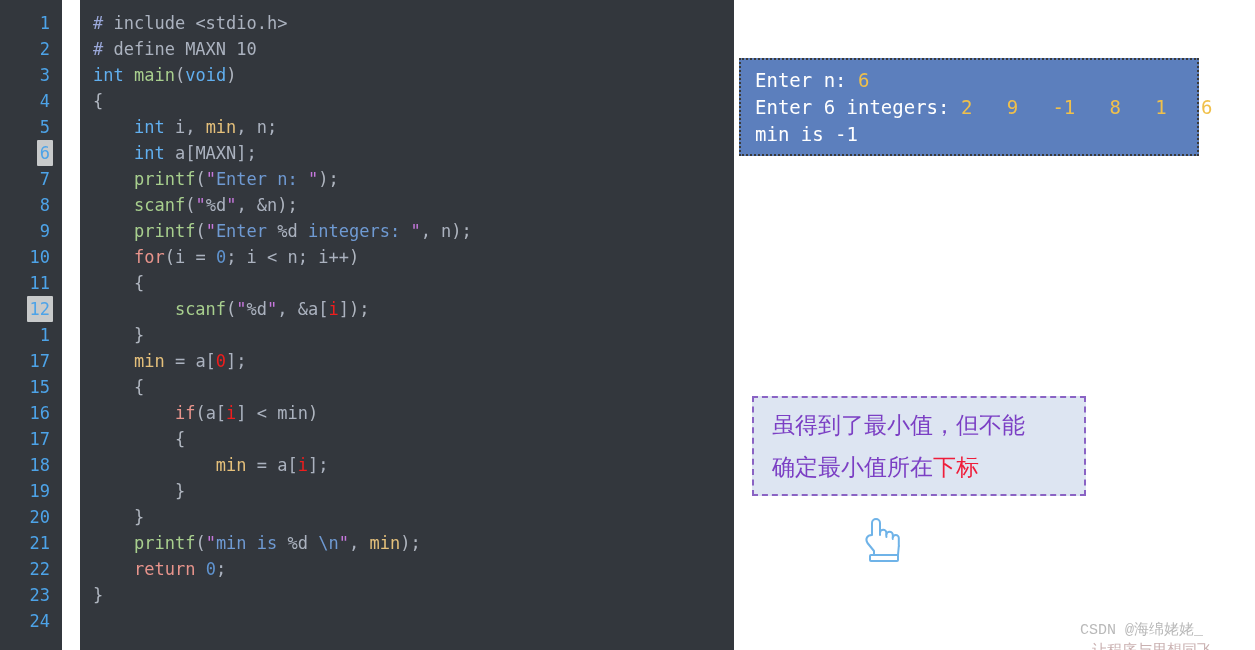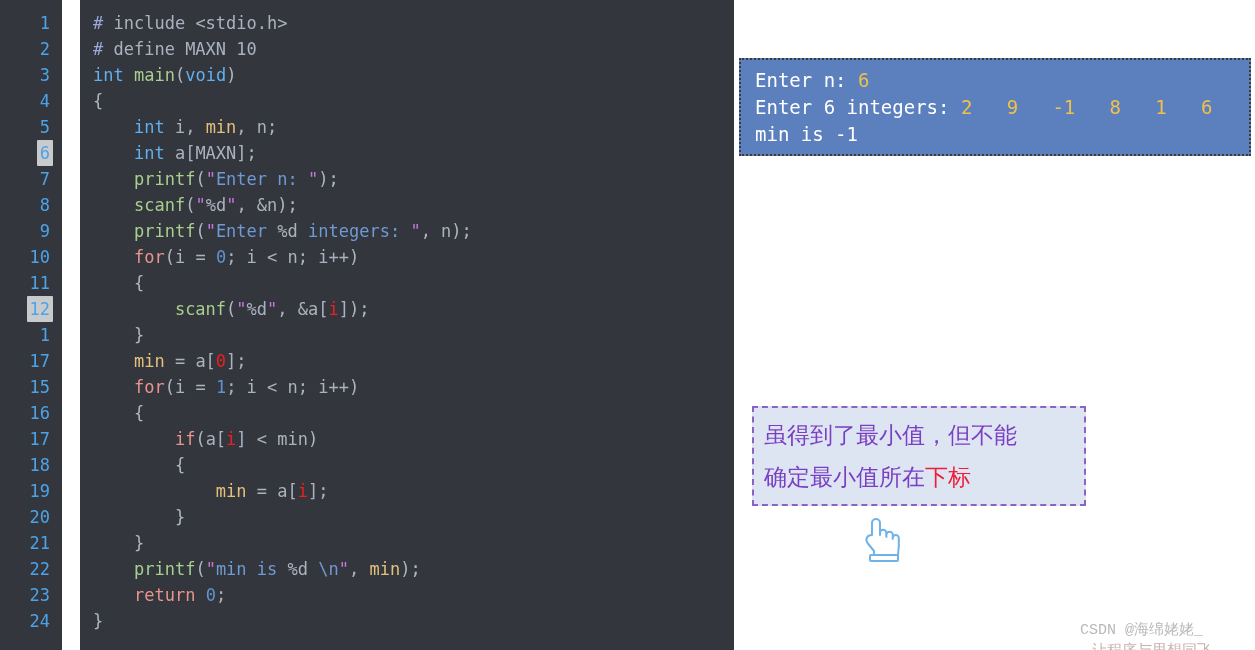--- a/index.html
+++ b/index.html
@@ -82,50 +82,50 @@
   .t-pre   { color: #9aa7d8; }   
   .t-plain { color: #abb2bf; }
   .t-idx   { color: #ef1d1d; }   
   .t-punct { color: #b0b6c0; }
 
   
   #terminal {
     position: absolute;
     left: 739px;
     top: 58px;
-    width: 512px;
+    width: 460px;
     height: 98px;
     background: #5c7fbd;
     border: 2px dotted #3a3a3a;
     box-sizing: border-box;
     padding: 7px 0 0 14px;
   }
   .tl {
     font-family: "DejaVu Sans Mono", monospace;
     font-size: 19px;
     line-height: 27px;
     color: #ffffff;
     white-space: pre;
   }
   .t-in { color: #f0c04a; }
 
   
   #callout {
     position: absolute;
     left: 752px;
-    top: 406px;
+    top: 396px;
     width: 334px;
     height: 100px;
     background: #dde5f2;
     border: 2px dashed #8a63c4;
     box-sizing: border-box;
     display: flex;
     flex-direction: column;
     justify-content: center;
-    padding-left: 10px;
+    padding-left: 18px;
   }
   .co-line {
     font-family: "DejaVu Sans", sans-serif;
     font-size: 23px;
     line-height: 42px;
     color: #7b3fc4;
     white-space: pre;
   }
   .co-em { color: #ef1d3a; }
 
@@ -202,21 +202,20 @@
     <div class="cl"><span class="t-plain">    </span><span class="t-kw">int</span><span class="t-plain"> i, </span><span class="t-var">min</span><span class="t-plain">, n;</span></div>
     <div class="cl"><span class="t-plain">    </span><span class="t-kw">int</span><span class="t-plain"> a[MAXN];</span></div>
     <div class="cl"><span class="t-plain">    </span><span class="t-fn">printf</span><span class="t-punct">(</span><span class="t-quote">"</span><span class="t-str">Enter n: </span><span class="t-quote">"</span><span class="t-punct">);</span></div>
     <div class="cl"><span class="t-plain">    </span><span class="t-fn">scanf</span><span class="t-punct">(</span><span class="t-quote">"</span><span class="t-plain">%d</span><span class="t-quote">"</span><span class="t-plain">, &amp;n</span><span class="t-punct">);</span></div>
     <div class="cl"><span class="t-plain">    </span><span class="t-fn">printf</span><span class="t-punct">(</span><span class="t-quote">"</span><span class="t-str">Enter </span><span class="t-plain">%d</span><span class="t-str"> integers: </span><span class="t-quote">"</span><span class="t-plain">, n</span><span class="t-punct">);</span></div>
     <div class="cl"><span class="t-plain">    </span><span class="t-ctl">for</span><span class="t-punct">(</span><span class="t-plain">i = </span><span class="t-num">0</span><span class="t-plain">; i &lt; n; i++</span><span class="t-punct">)</span></div>
     <div class="cl"><span class="t-plain">    </span><span class="t-punct">{</span></div>
     <div class="cl"><span class="t-plain">        </span><span class="t-fn">scanf</span><span class="t-punct">(</span><span class="t-quote">"</span><span class="t-plain">%d</span><span class="t-quote">"</span><span class="t-plain">, &amp;a[</span><span class="t-idx">i</span><span class="t-plain">]</span><span class="t-punct">);</span></div>
     <div class="cl"><span class="t-plain">    </span><span class="t-punct">}</span></div>
     <div class="cl"><span class="t-plain">    </span><span class="t-var">min</span><span class="t-plain"> = a[</span><span class="t-idx">0</span><span class="t-plain">];</span></div>
-    <div class="cl"><span class="t-plain">    </span><span class="t-ctl">for</span><span class="t-punct">(</span><span class="t-plain">i = </span><span class="t-num">1</span><span class="t-plain">; i &lt; n; i++</span><span class="t-punct">)</span></div>
     <div class="cl"><span class="t-plain">    </span><span class="t-punct">{</span></div>
     <div class="cl"><span class="t-plain">        </span><span class="t-ctl">if</span><span class="t-punct">(</span><span class="t-plain">a[</span><span class="t-idx">i</span><span class="t-plain">] &lt; min</span><span class="t-punct">)</span></div>
     <div class="cl"><span class="t-plain">        </span><span class="t-punct">{</span></div>
     <div class="cl"><span class="t-plain">            </span><span class="t-var">min</span><span class="t-plain"> = a[</span><span class="t-idx">i</span><span class="t-plain">];</span></div>
     <div class="cl"><span class="t-plain">        </span><span class="t-punct">}</span></div>
     <div class="cl"><span class="t-plain">    </span><span class="t-punct">}</span></div>
     <div class="cl"><span class="t-plain">    </span><span class="t-fn">printf</span><span class="t-punct">(</span><span class="t-quote">"</span><span class="t-str">min is </span><span class="t-plain">%d </span><span class="t-str">\n</span><span class="t-quote">"</span><span class="t-plain">, </span><span class="t-var">min</span><span class="t-punct">);</span></div>
     <div class="cl"><span class="t-plain">    </span><span class="t-ctl">return</span><span class="t-plain"> </span><span class="t-num">0</span><span class="t-plain">;</span></div>
     <div class="cl"><span class="t-punct">}</span></div>
   </div>

